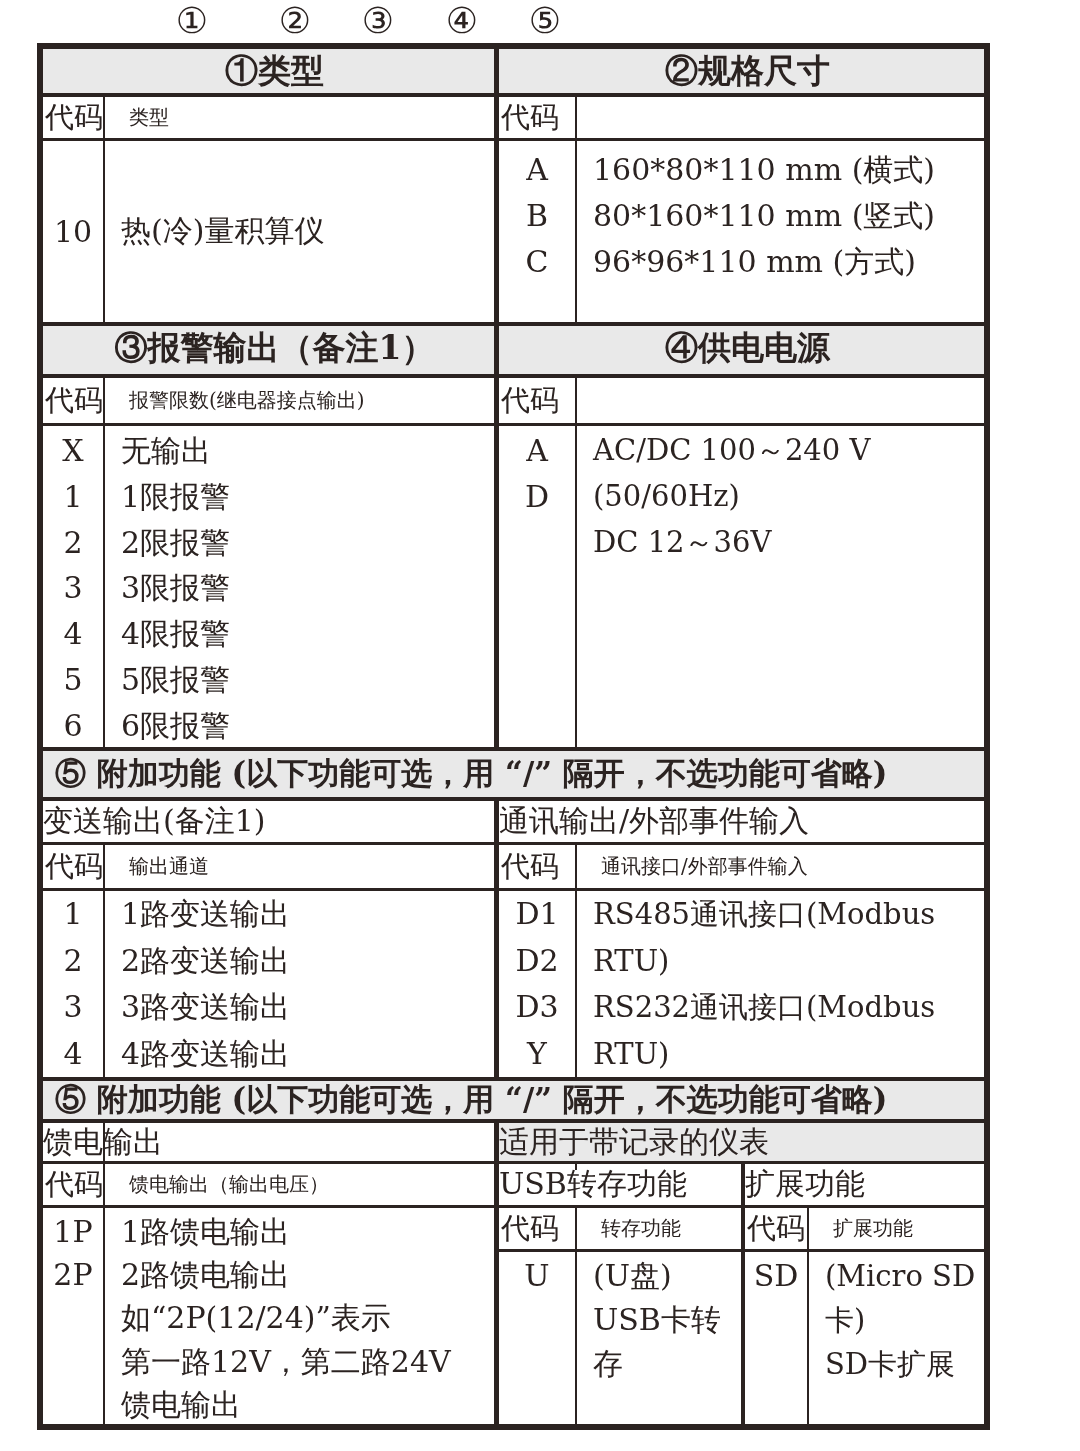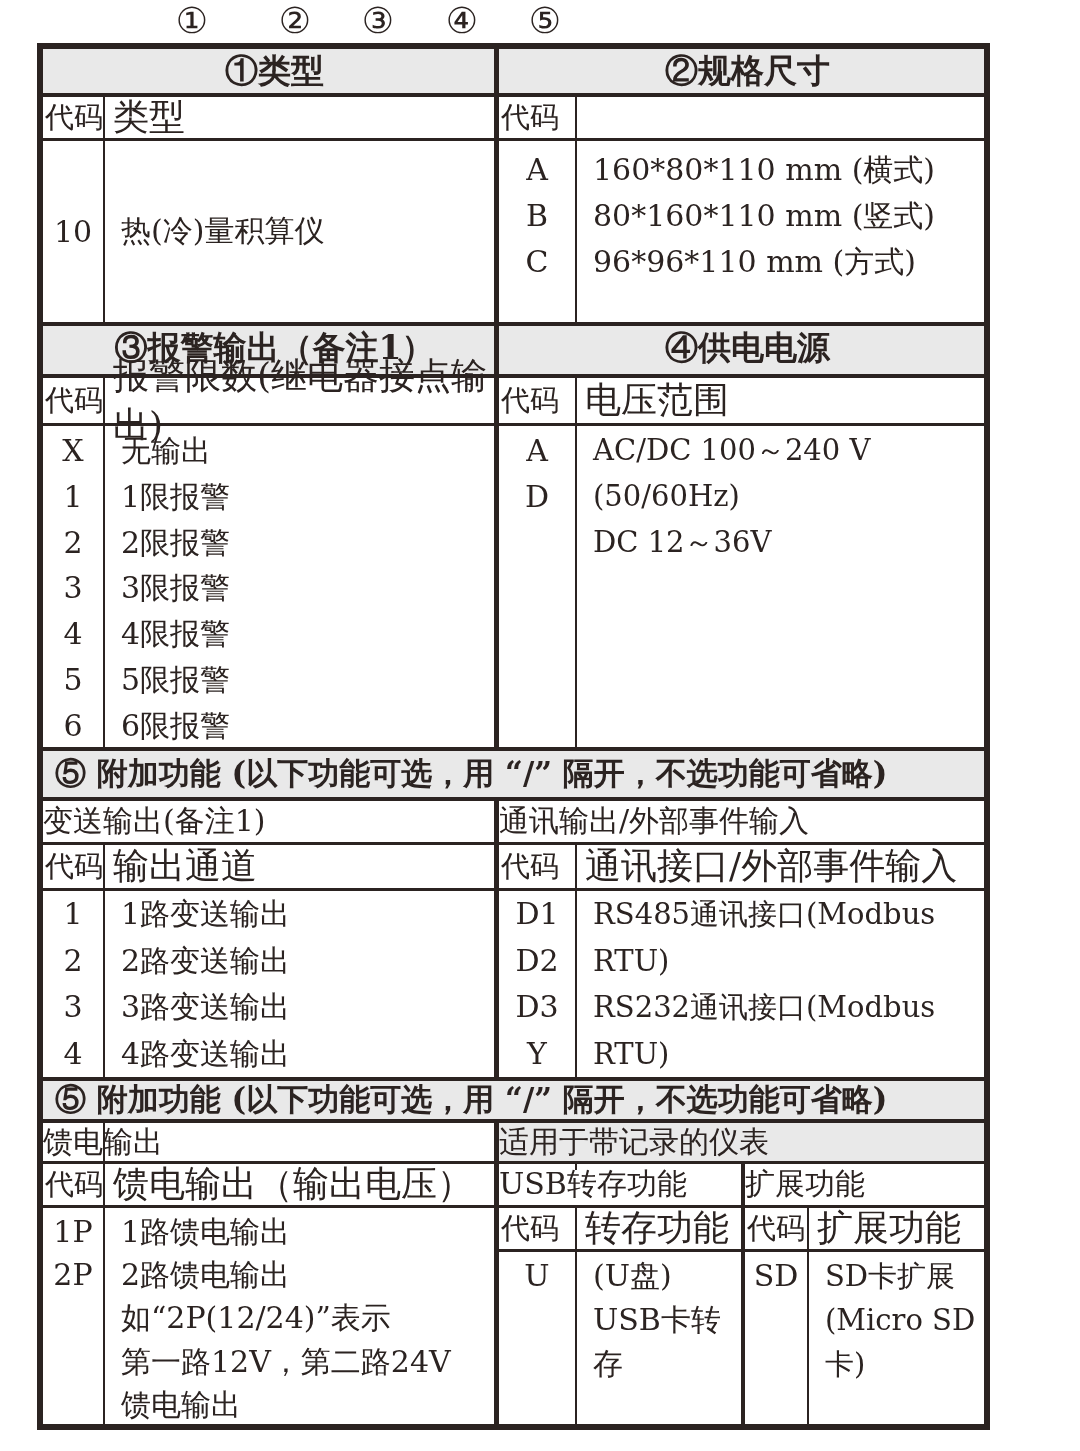--- a/index.html
+++ b/index.html
@@ -31,21 +31,21 @@
   .hdr.bt{border-top:4px solid var(--ink)}
   .titlecell{padding-left:12px;display:flex;align-items:center;height:100%}
   
   .halfL{width:451px;flex:none;display:flex;flex-direction:column}
   .halfR{flex:1;border-left:5px solid var(--ink);display:flex;flex-direction:column}
   
   .sub{flex:none;border-bottom:3px solid var(--ink);display:flex;font-size:30px}
   .subtitle-row{flex:none;border-bottom:3px solid var(--ink);display:flex;align-items:center;
     font-size:30px;padding-left:0}
   .codehead{flex:none;border-right:2px solid var(--ink);display:flex;align-items:center;padding-left:2px;font-size:29px}
-  .valhead{flex:1;display:flex;align-items:center;padding-left:8px;font-size:36px}
+  .valhead{flex:1;display:flex;align-items:center;padding-left:24px;font-size:20px}
   .cw-l{width:62px}
   .cw-r{width:78px}
   .cw-x{width:64px}
   
   .body{flex:1;display:flex;font-size:30px}
   .codecol{flex:none;border-right:2px solid var(--ink);text-align:center}
   .valcol{flex:1;padding-left:16px;text-align:left}
   .cv{display:flex;flex-direction:column;justify-content:center}
   .ln{display:block}
   .lnA{line-height:46px}
@@ -141,21 +141,20 @@
               <span class="ln lnB">3限报警</span>
               <span class="ln lnB">4限报警</span>
               <span class="ln lnB">5限报警</span>
               <span class="ln lnB">6限报警</span>
             </div>
           </div>
         </div>
         <div class="halfR">
           <div class="sub" style="height:48px">
             <div class="codehead cw-r">代码</div>
-            <div class="valhead">电压范围</div>
           </div>
           <div class="body">
             <div class="codecol cw-r pt2">
               <span class="ln lnB">A</span>
               <span class="ln lnB">D</span>
             </div>
             <div class="valcol pt2" style="font-size:29px">
               <span class="ln lnB">AC/DC 100～240 V (50/60Hz)</span>
               <span class="ln lnB">DC 12～36V</span>
             </div>
@@ -262,22 +261,22 @@
               <div class="subtitle-row" style="height:44px">扩展功能</div>
               <div class="sub" style="height:44px">
                 <div class="codehead cw-x">代码</div>
                 <div class="valhead">扩展功能</div>
               </div>
               <div class="body">
                 <div class="codecol cw-x pt2">
                   <span class="ln lnE">SD</span>
                 </div>
                 <div class="valcol pt2" style="font-size:29px">
+                  <span class="ln lnE">(Micro SD卡)</span>
                   <span class="ln lnE">SD卡扩展</span>
-                  <span class="ln lnE">(Micro SD卡)</span>
                 </div>
               </div>
             </div>
           </div>
         </div>
       </div>
     </div>
 
   </div>
 </div>

